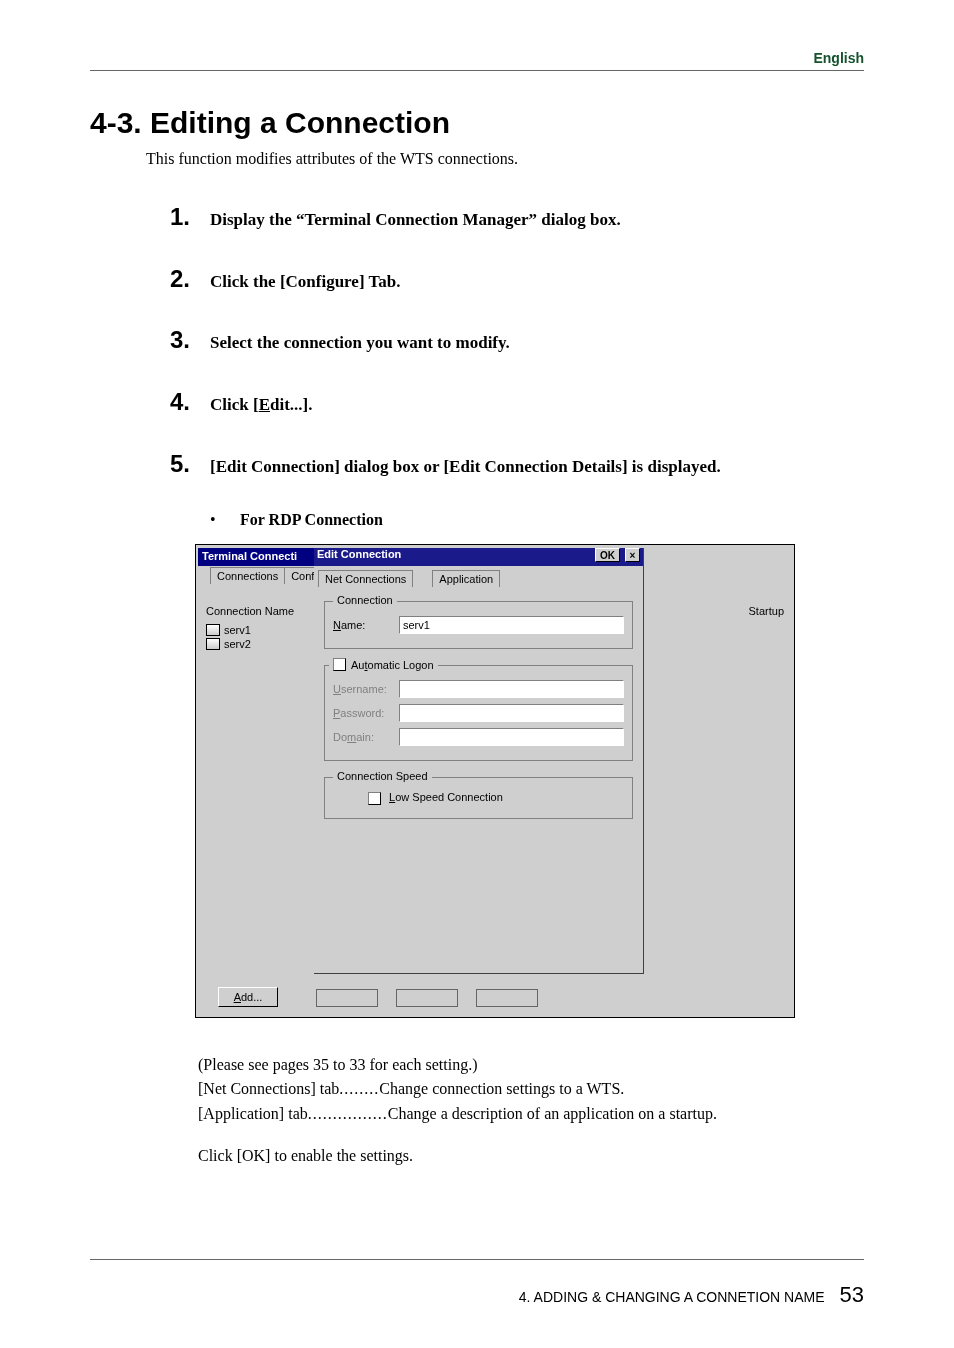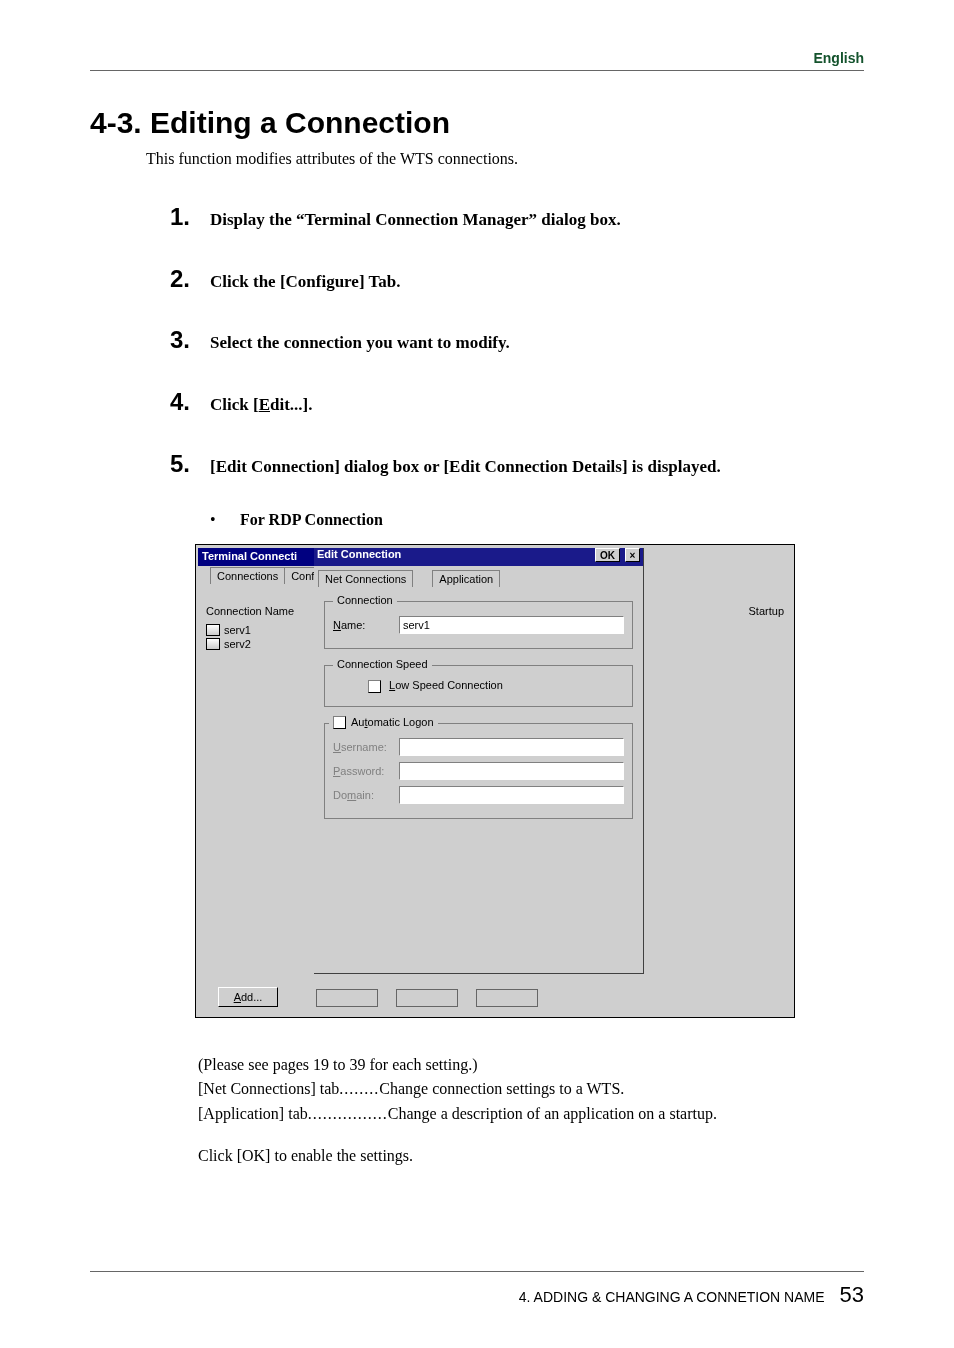--- a/index.html
+++ b/index.html
@@ -305,21 +305,21 @@
       font-size: 16px;
       line-height: 1.45;
     }
     .tab-desc-row { display: flex; margin: 1px 0; }
     .dots { letter-spacing: 1px; }
     .footer {
       position: absolute;
       left: 90px; right: 90px;
       bottom: 40px;
       border-top: 1px solid #666;
-      padding-top: 10px;
+      padding-top: 22px;
       display: flex;
       justify-content: flex-end;
       align-items: baseline;
       gap: 15px;
     }
     .footer-text {
       font-family: Arial, Helvetica, sans-serif;
       font-size: 14px;
     }
     .footer-page {
@@ -416,28 +416,20 @@
         <div class="front-tabs">
           <div class="tab active">Net Connections</div>
           <div class="tab">Application</div>
         </div>
 
         <div class="fieldset" style="margin-top:14px;">
           <span class="fieldset-legend">Connection</span>
           <div class="field-row">
             <span class="field-label"><span class="ul">N</span>ame:</span>
             <input class="text-input" value="serv1" style="">
-          </div>
-        </div>
-
-        <div class="fieldset" style="margin-top:16px;">
-          <span class="fieldset-legend">Connection Speed</span>
-          <div class="speed-inner">
-            <span class="checkbox"></span>
-            <span><span class="ul">L</span>ow Speed Connection</span>
           </div>
         </div>
 
         <div class="fieldset" style="margin-top:16px;">
           <span class="autologon-legend">
             <span class="checkbox"></span>
             <span>Au<span class="ul">t</span>omatic Logon</span>
           </span>
           <div class="field-row">
             <span class="field-label disabled"><span class="ul">U</span>sername:</span>
@@ -445,27 +437,35 @@
           </div>
           <div class="field-row">
             <span class="field-label disabled"><span class="ul">P</span>assword:</span>
             <input class="text-input" disabled="" style="">
           </div>
           <div class="field-row">
             <span class="field-label disabled">Do<span class="ul">m</span>ain:</span>
             <input class="text-input" disabled="" style="">
           </div>
         </div>
+
+        <div class="fieldset" style="margin-top:16px;">
+          <span class="fieldset-legend">Connection Speed</span>
+          <div class="speed-inner">
+            <span class="checkbox"></span>
+            <span><span class="ul">L</span>ow Speed Connection</span>
+          </div>
+        </div>
       </div>
 
     </div>
   </div>
 
   <div class="body-text-block">
-    <div>(Please see pages 19 to 39 for each setting.)</div>
+    <div>(Please see pages 35 to 33 for each setting.)</div>
     <div class="tab-desc-row">
       <span> [Net Connections] tab</span>
         <span class="dots">........</span>
         <span>Change connection settings to a WTS.</span>
     </div>
     <div class="tab-desc-row">
       <span> [Application] tab</span>
         <span class="dots">................</span>
         <span>Change a description of an application on a startup.</span>
     </div>

